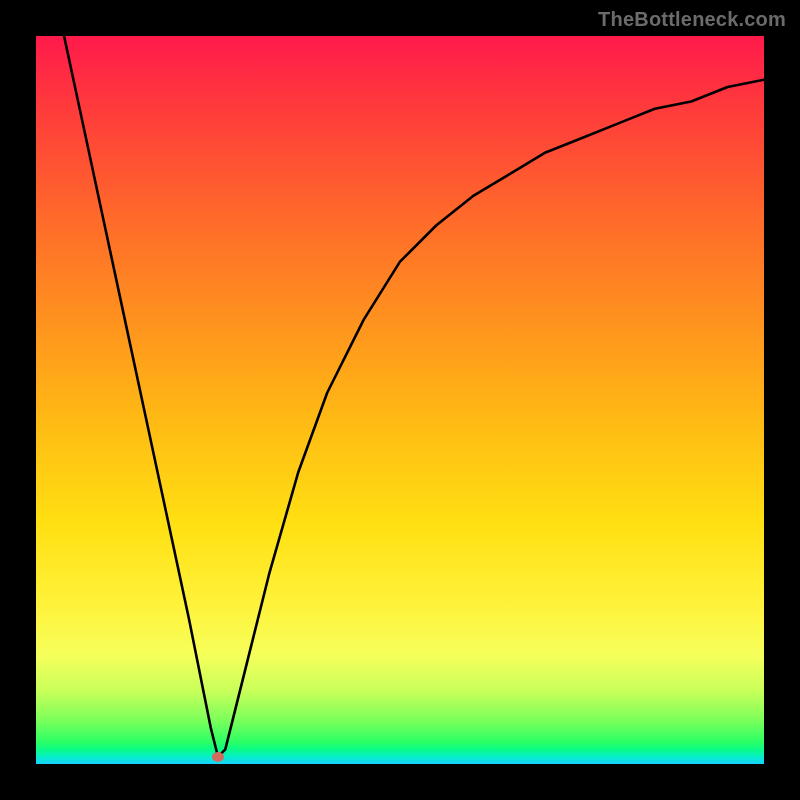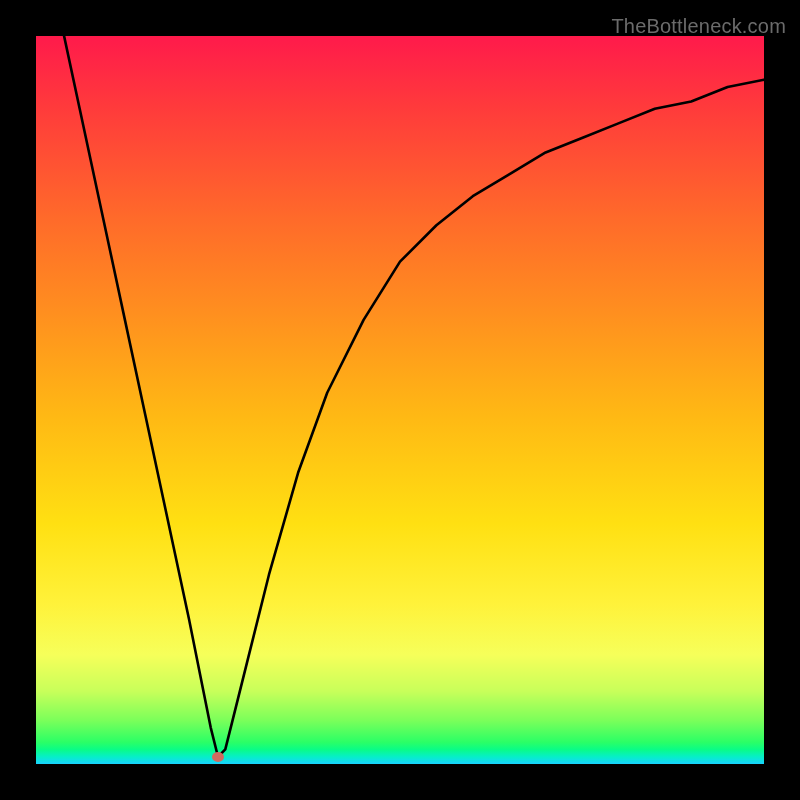--- a/index.html
+++ b/index.html
@@ -37,25 +37,25 @@
       #c8ff5a 90%,
       #7bff5a 94%,
       #2bff66 97%,
       #0afc86 98%,
       #06efc7 99%,
       #18d2ff 100%
     );
   }
   .watermark {
     position: absolute;
-    top: 15px;
+    top: 8px;
     right: 14px;
     color: #6b6b6b;
     font-size: 20px;
-    font-weight: 400;
+    font-weight: 700;
     letter-spacing: 0.2px;
     user-select: none;
   }
   svg.curve {
     position: absolute;
     left: 0;
     top: 0;
     width: 728px;
     height: 728px;
     overflow: visible;

